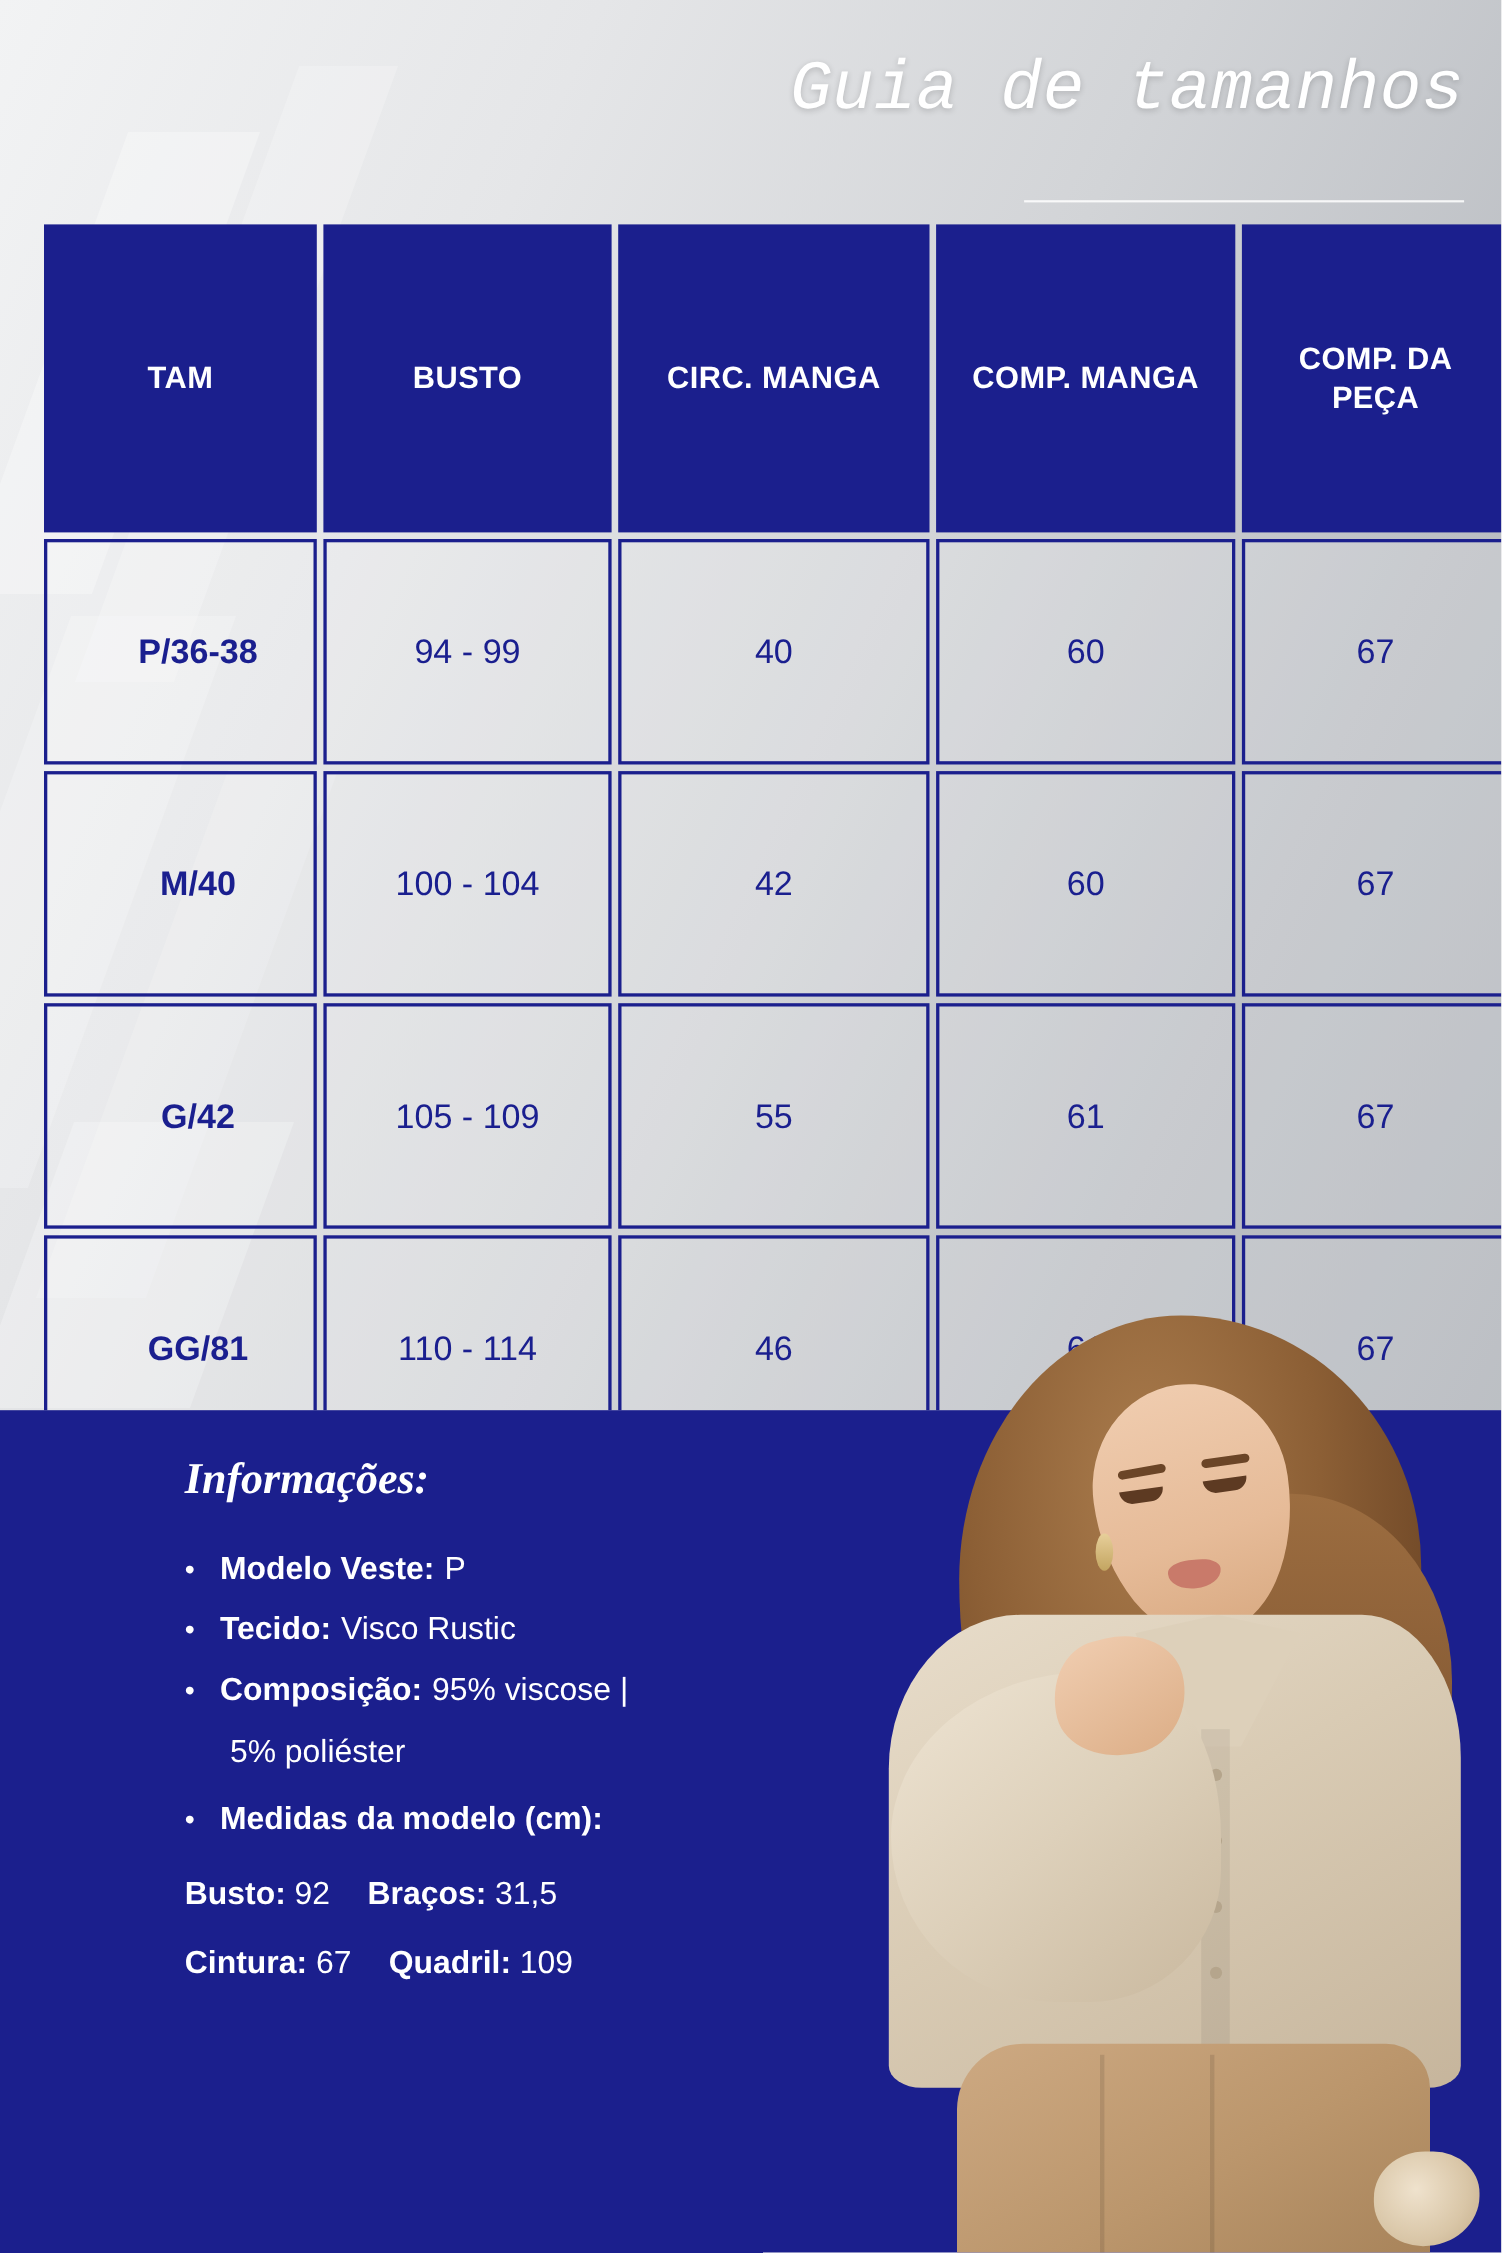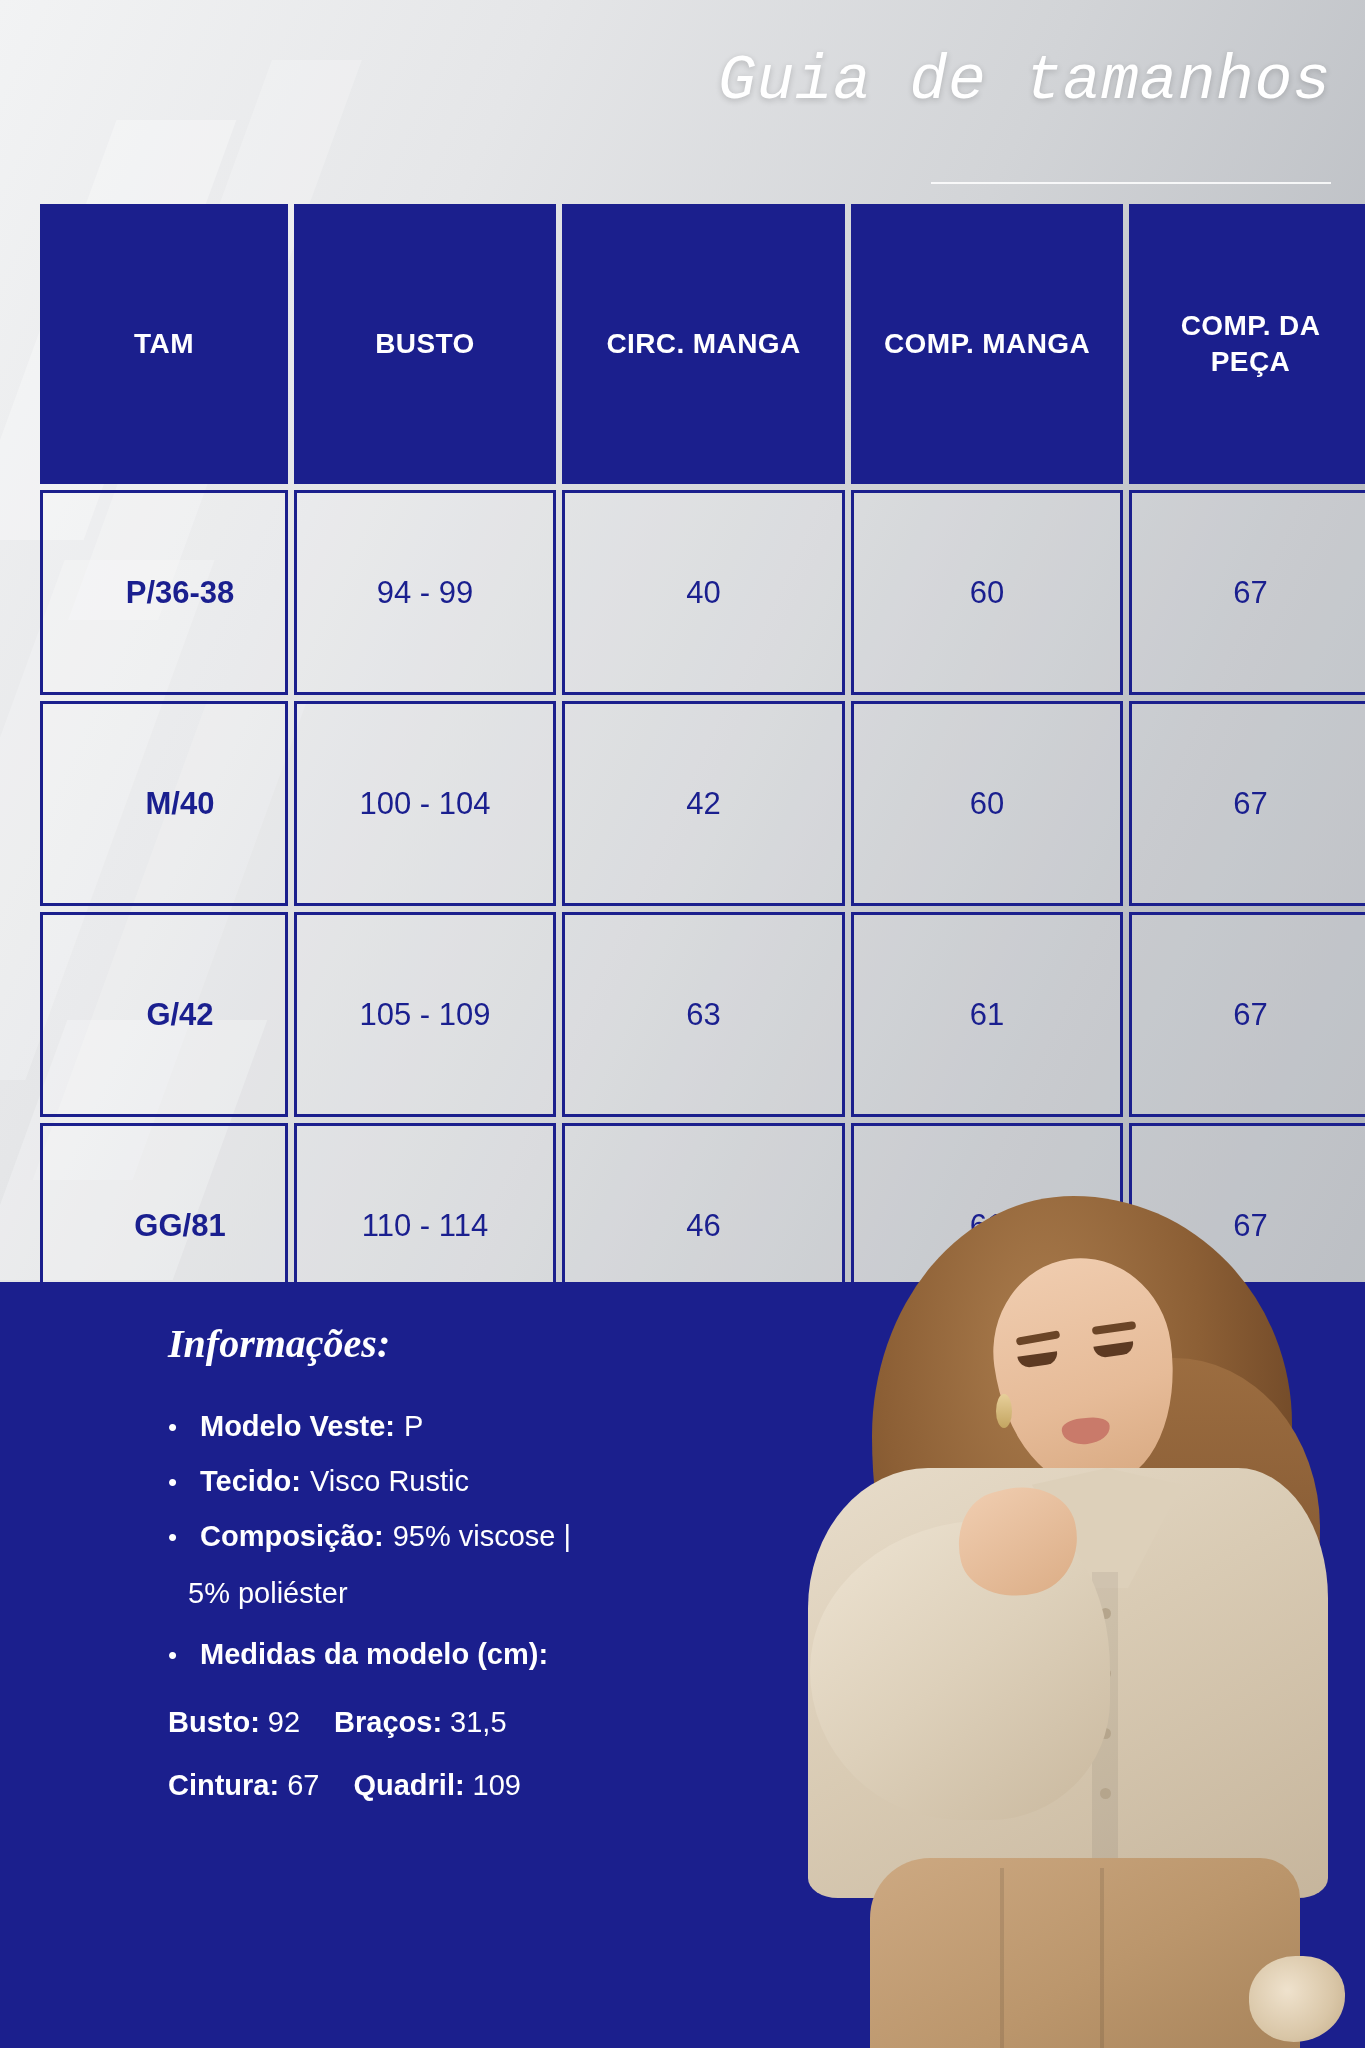--- a/index.html
+++ b/index.html
@@ -151,21 +151,21 @@
     flex: 0 0 26px;
     font-size: 26px;
     line-height: 1;
     color: #ffffff;
     margin-right: 6px;
   }
   .lbl { font-weight: bold; margin-right: 9px; text-align: center; }
   .val { font-weight: normal; }
 
   .info-cont {
-    margin-left: 20px;
+    margin-left: 41px;
     font-size: 29px;
     margin-bottom: 30px;
     color: #ffffff;
     white-space: nowrap;
   }
 
   .model-rows {
     position: absolute;
     left: 168px;
     top: 424px;
@@ -359,21 +359,21 @@
         <tr>
           <td class="tamcell">M/40</td>
           <td>100 - 104</td>
           <td>42</td>
           <td>60</td>
           <td>67</td>
         </tr>
         <tr>
           <td class="tamcell">G/42</td>
           <td>105 - 109</td>
-          <td>63</td>
+          <td>55</td>
           <td>61</td>
           <td>67</td>
         </tr>
         <tr>
           <td class="tamcell">GG/81</td>
           <td>110 - 114</td>
           <td>46</td>
           <td>61</td>
           <td>67</td>
         </tr>

